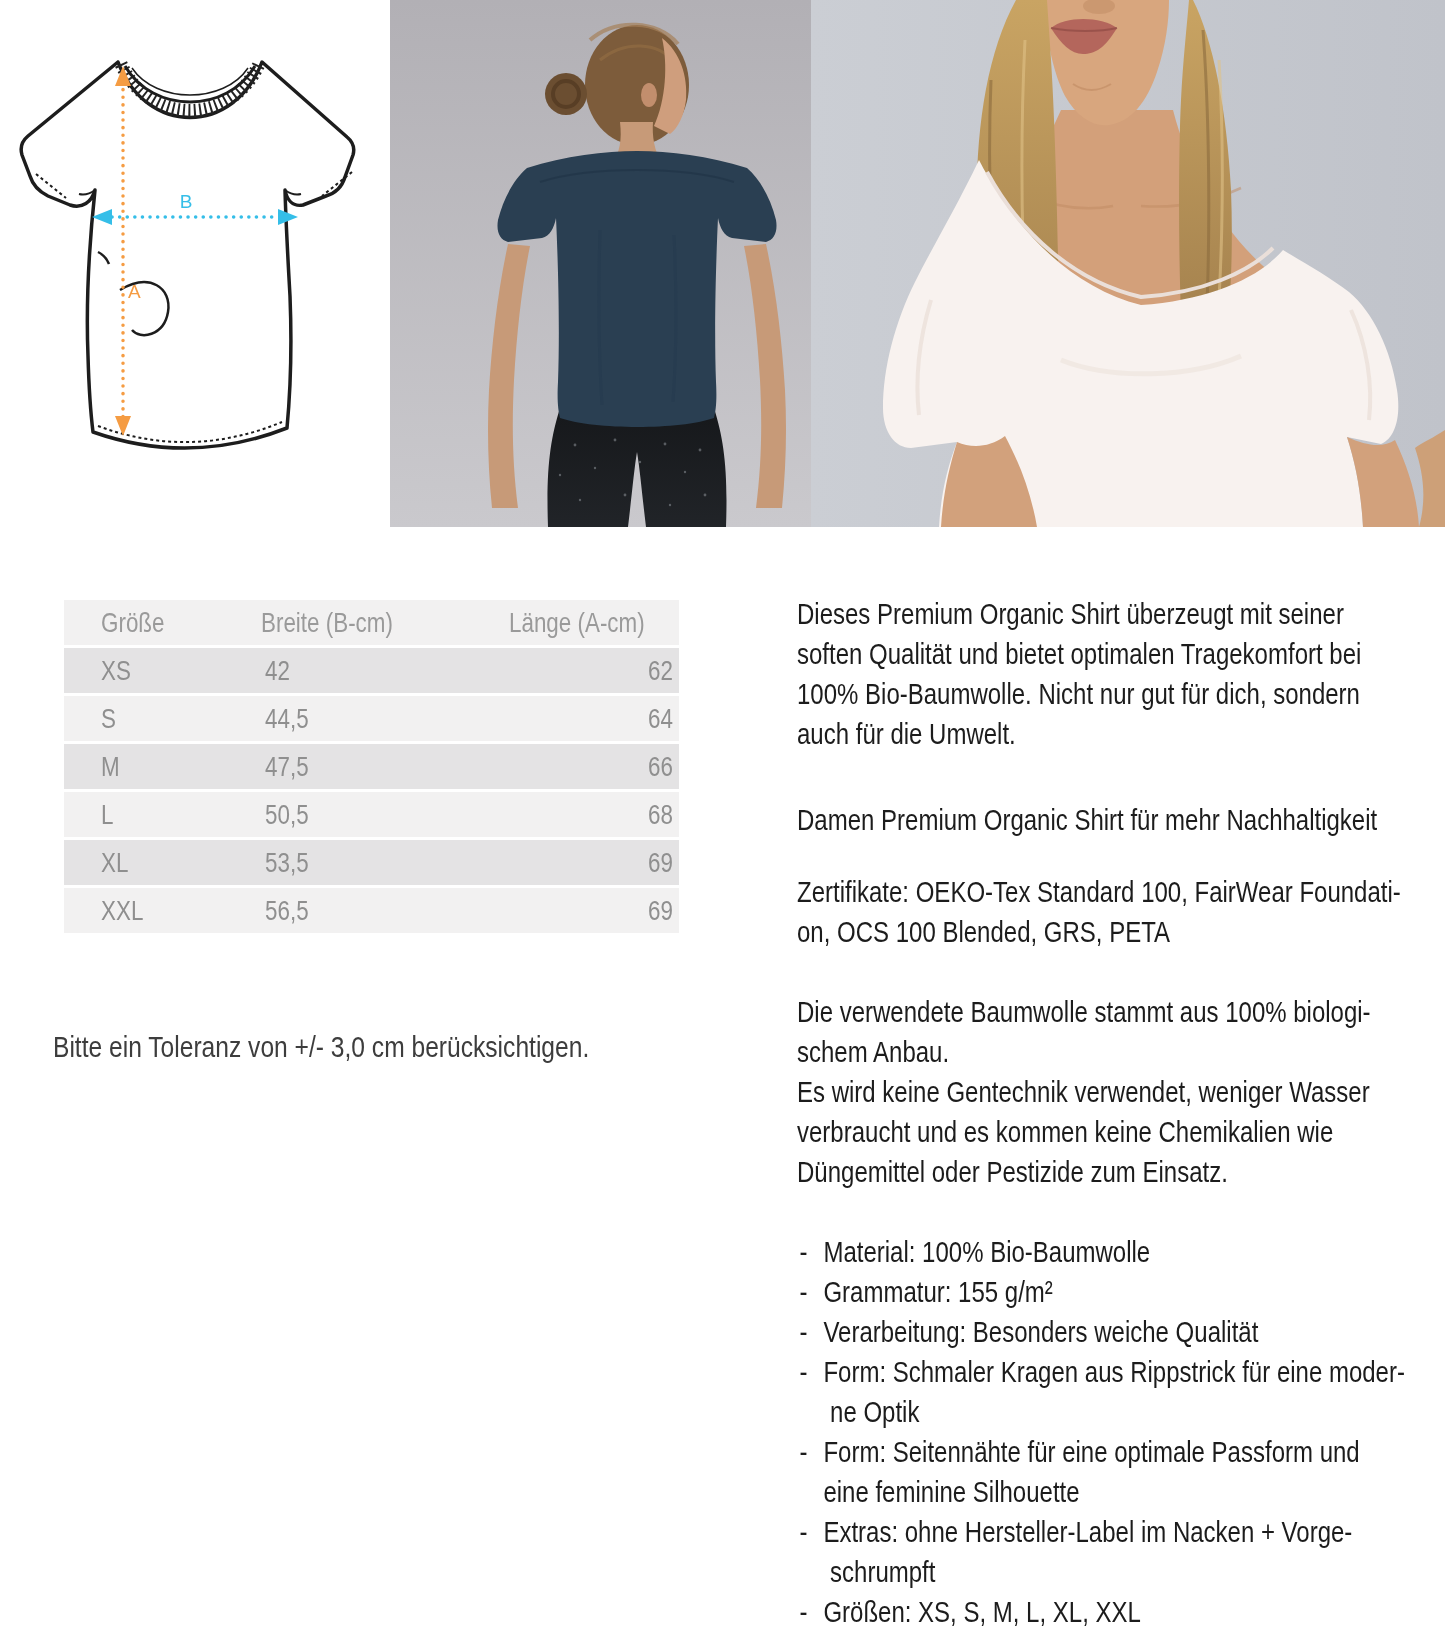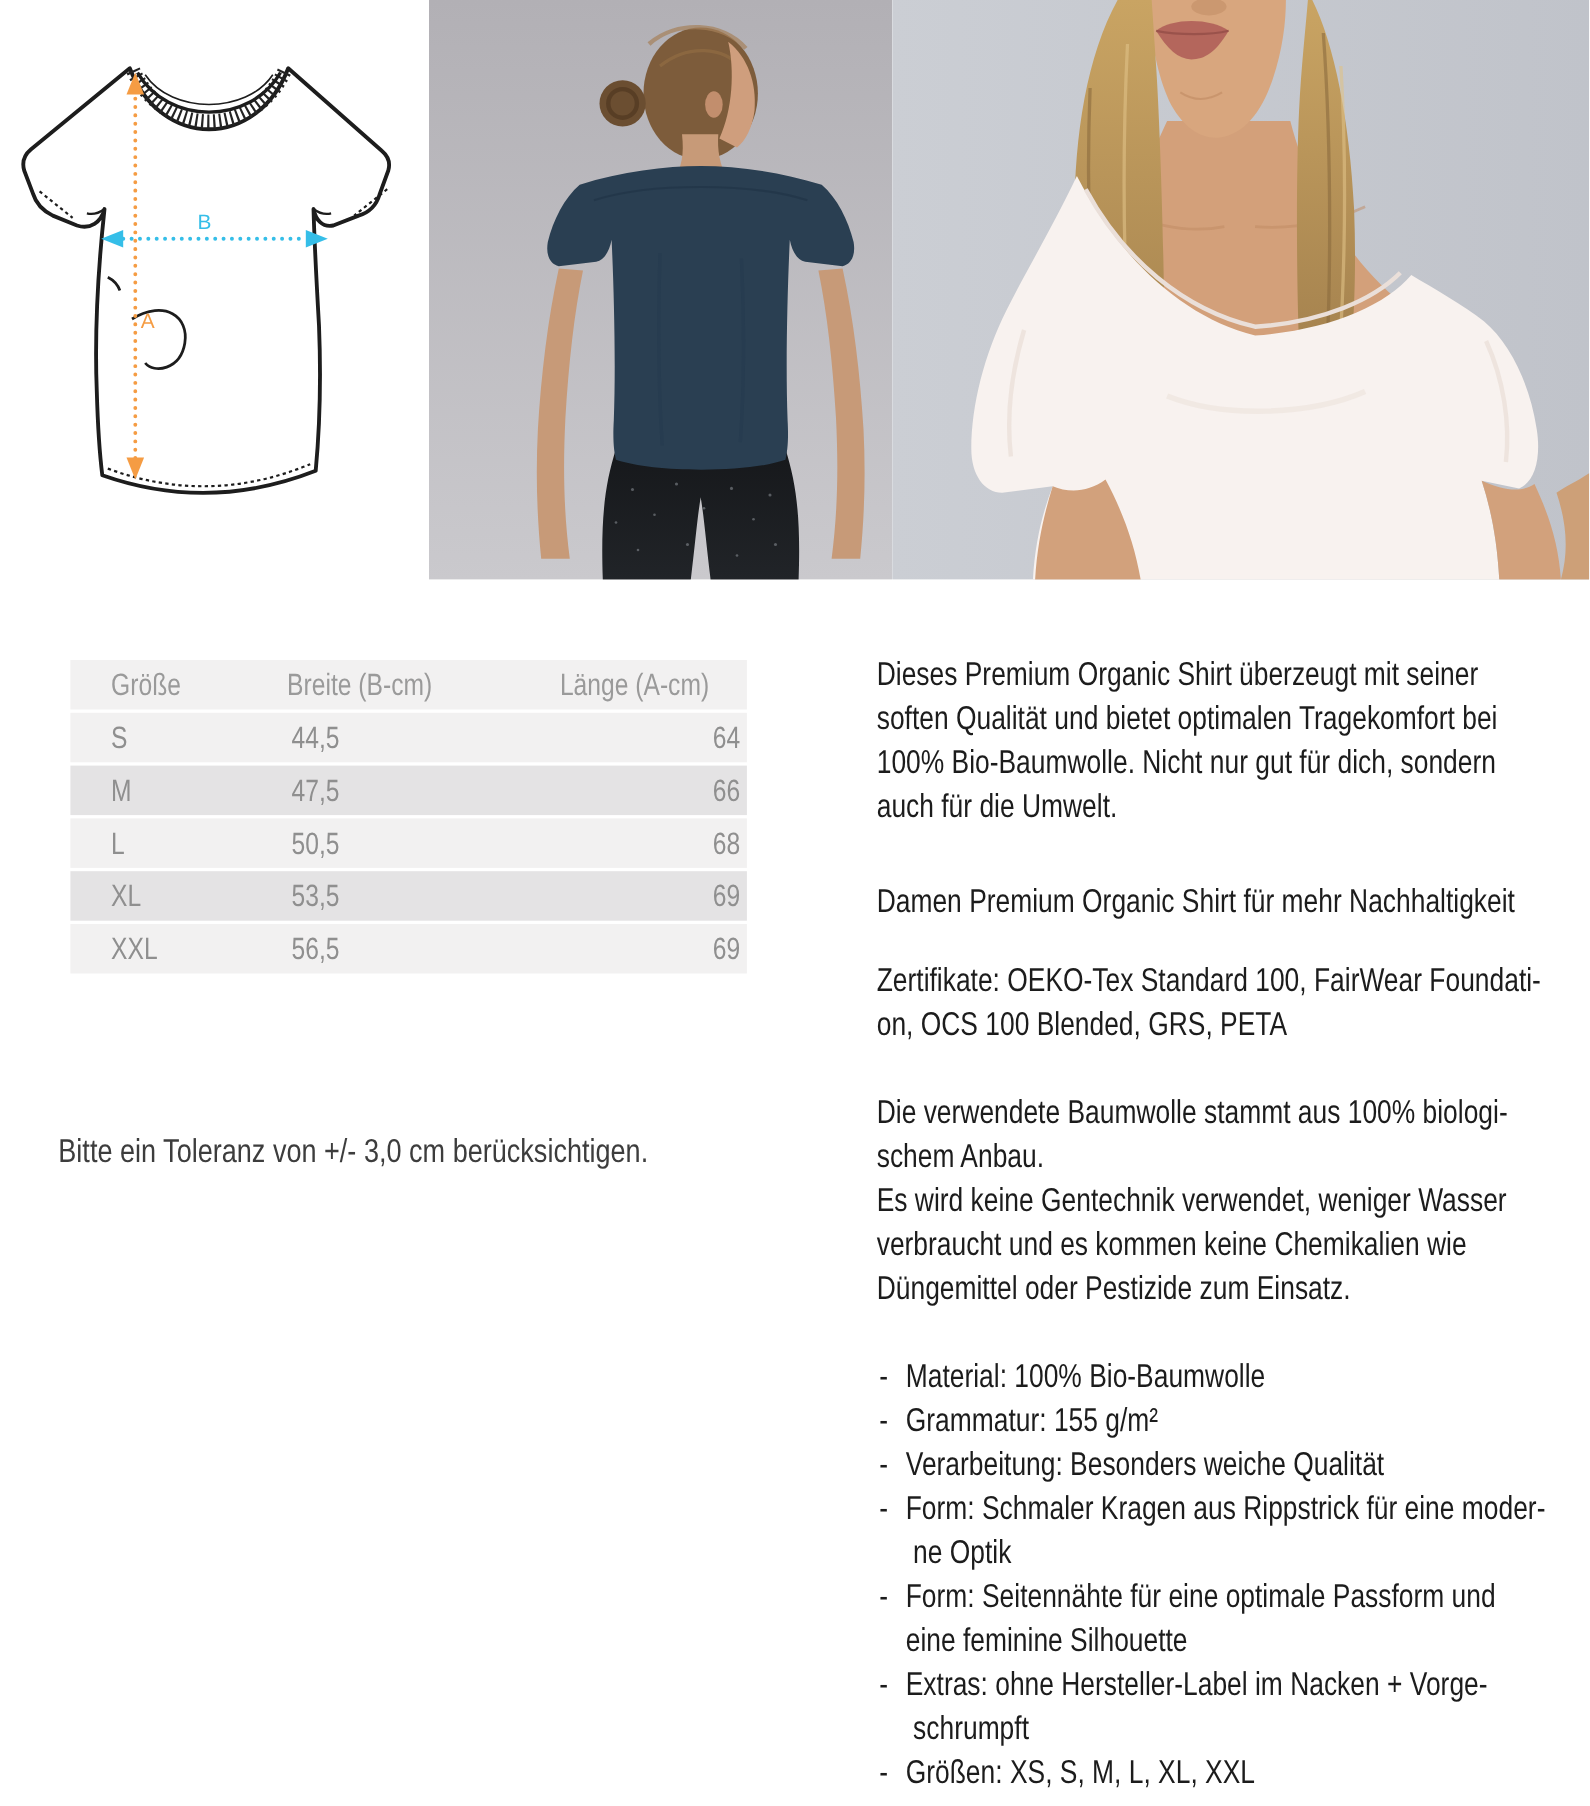--- a/index.html
+++ b/index.html
@@ -179,20 +179,25 @@
     <path d="M608,527 L634,527 L634,430 C622,438 612,442 604,448 C612,472 616,498 608,527 Z" fill="#cda078"></path>
   </svg>
 </div>
 
 <div class="size-table">
   <div class="trow head">
     <div class="c1"><span class="cond">Größe</span></div>
     <div class="c2"><span class="cond">Breite (B-cm)</span></div>
     <div class="c3"><span class="cond">Länge (A-cm)</span></div>
   </div>
+  <div class="trow dark">
+    <div class="c1"><span class="cond">XS</span></div>
+    <div class="c2"><span class="cond">42</span></div>
+    <div class="c3"><span class="cond">62</span></div>
+  </div>
   <div class="trow light">
     <div class="c1"><span class="cond">S</span></div>
     <div class="c2"><span class="cond">44,5</span></div>
     <div class="c3"><span class="cond">64</span></div>
   </div>
   <div class="trow dark">
     <div class="c1"><span class="cond">M</span></div>
     <div class="c2"><span class="cond">47,5</span></div>
     <div class="c3"><span class="cond">66</span></div>
   </div>

